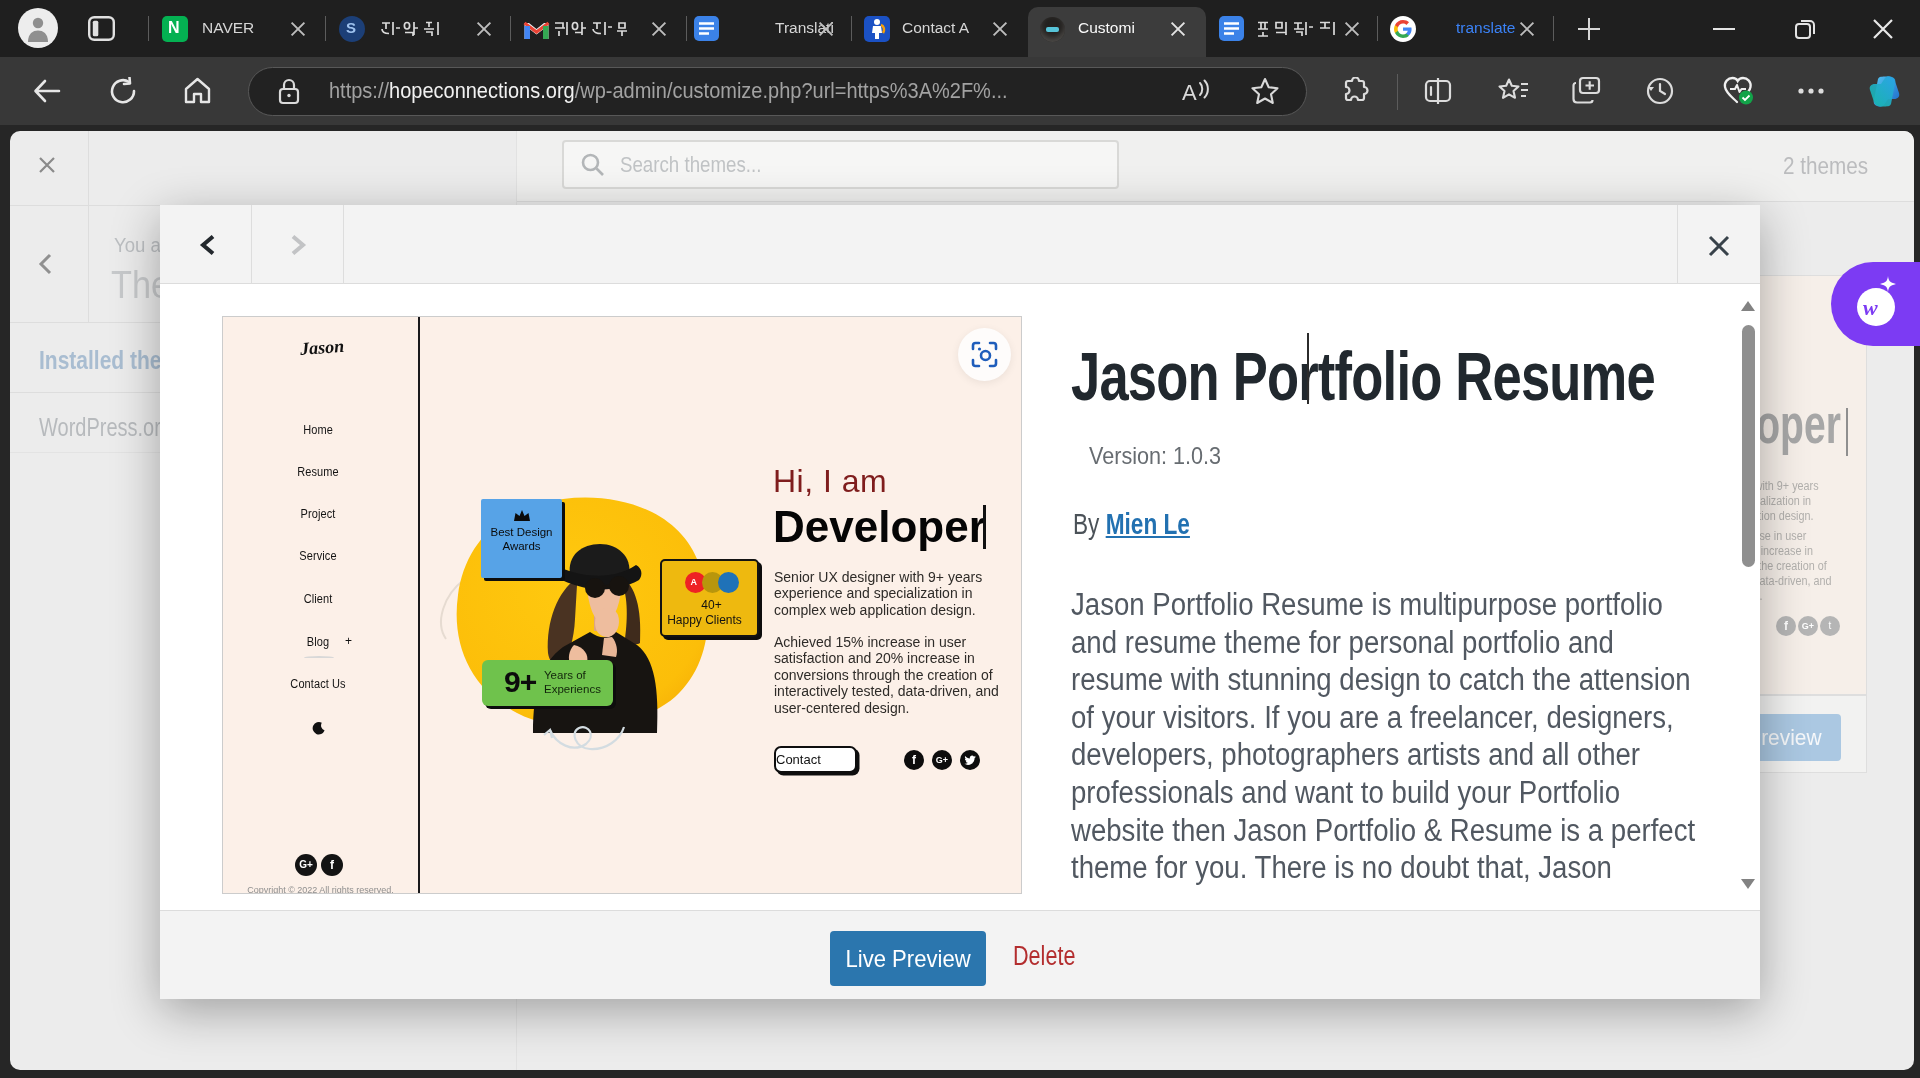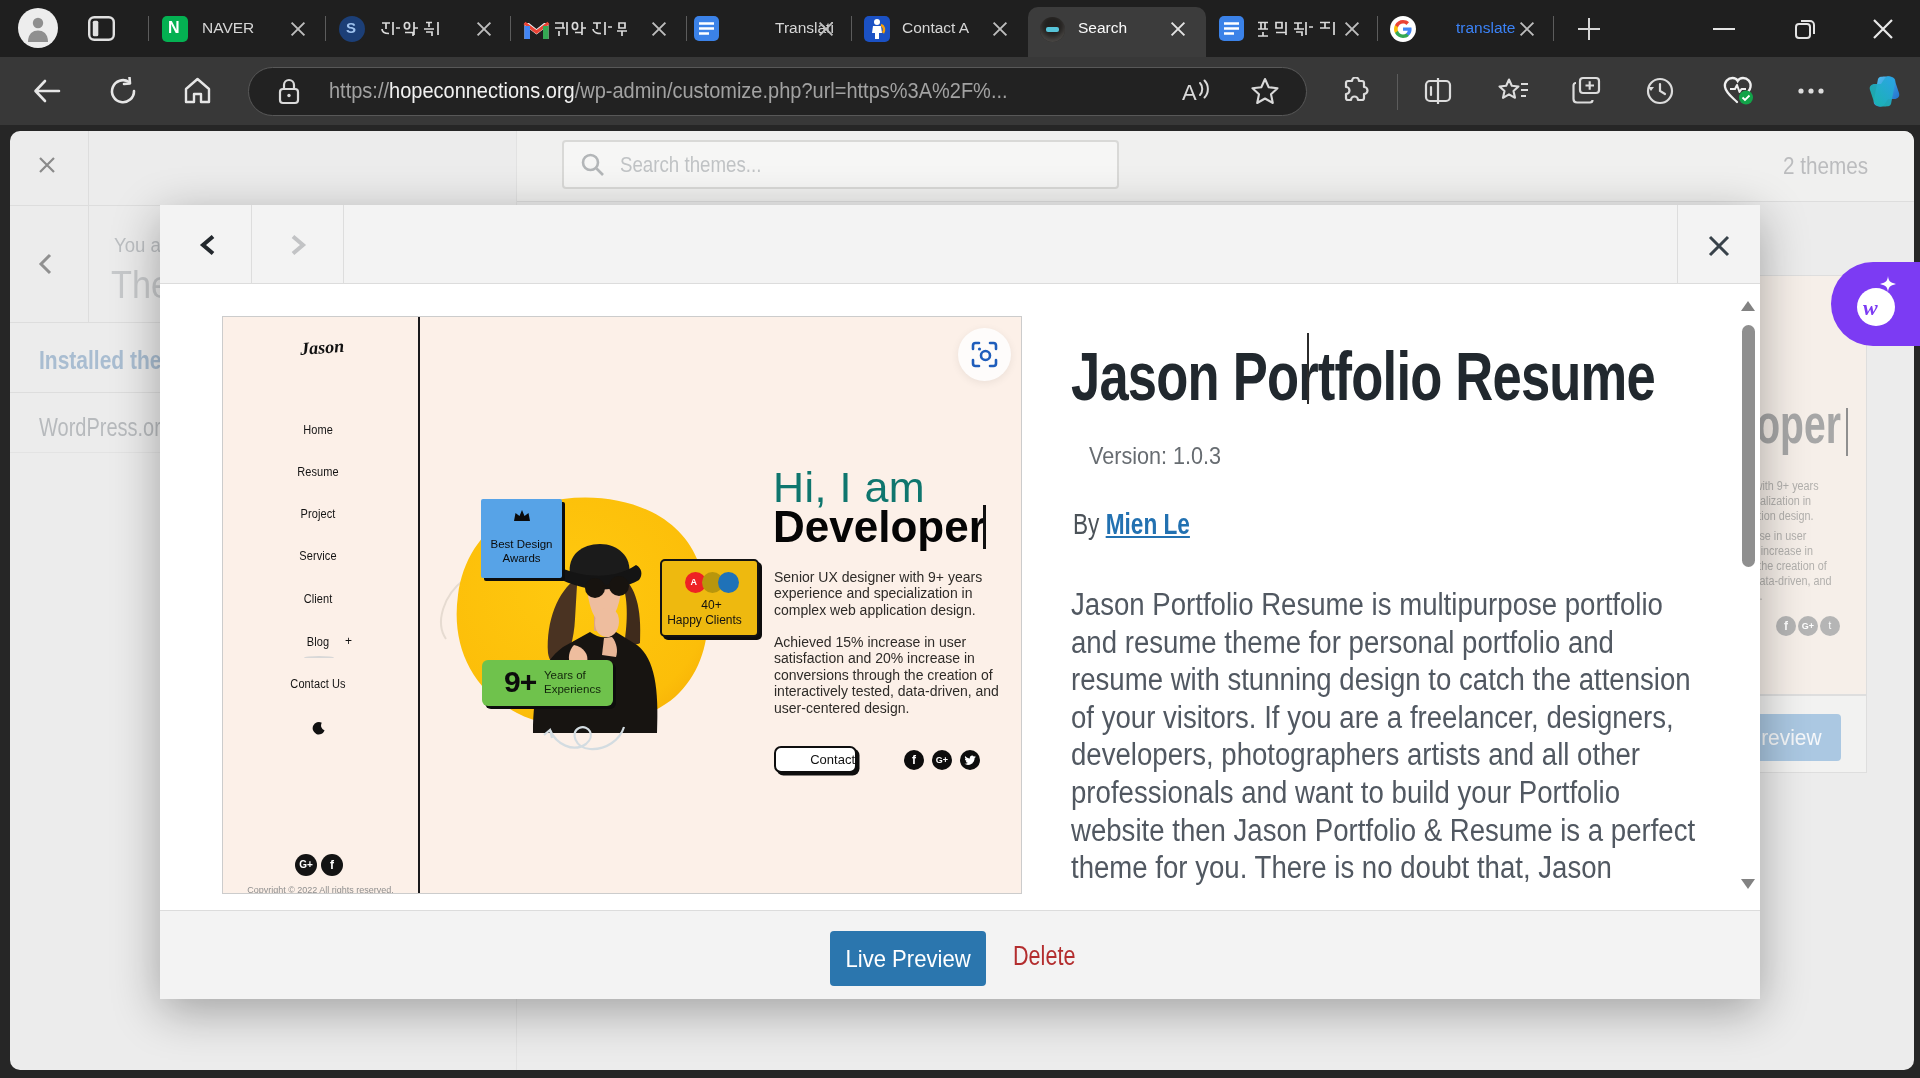--- a/index.html
+++ b/index.html
@@ -103,21 +103,21 @@
       <path d="M12 7 C15 8 16 12 14 15" stroke="#f59f0b" stroke-width="2.5" fill="none"></path>
     </svg>
   <div class="tabtext abs" style="left:902px; top:19px;">Contact A</div>
   <svg class="tabx" style="left:992px;" width="15" height="15" viewBox="0 0 15 15">
       <path d="M1.5 1.5 L13.5 13.5 M13.5 1.5 L1.5 13.5" stroke="#bdbdbd" stroke-width="1.8"></path>
     </svg>
 
   <div class="abs" style="left:1028px; top:7px; width:178px; height:50px; background:#3c3c3c; border-radius:10px 10px 0 0;"></div>
   <div class="abs" style="left:1040px; top:17px; width:25px; height:25px; border-radius:50%; background:#23211f; box-shadow:inset 0 -4px 6px #4c4a48;"></div>
   <div class="abs" style="left:1046px; top:27px; width:13px; height:5px; border-radius:2px; background:#57c4d8;"></div>
-  <div class="tabtext abs" style="left:1078px; top:19px; color:#fafafa;">Search</div>
+  <div class="tabtext abs" style="left:1078px; top:19px; color:#fafafa;">Customi</div>
   <svg class="tabx" style="left:1170px;" width="15" height="15" viewBox="0 0 15 15">
       <path d="M1.5 1.5 L13.5 13.5 M13.5 1.5 L1.5 13.5" stroke="#e3e3e3" stroke-width="1.8"></path>
     </svg>
 
   <div class="abs" style="left:1219px; top:16px; width:25px; height:25px; border-radius:5px; background:#3b82e8;"></div>
   <svg class="abs" style="left:1224px; top:22px;" width="15" height="13" viewBox="0 0 15 13">
       <g stroke="#fff" stroke-width="2.4">
         <path d="M0 1.5 L15 1.5 M0 6.5 L15 6.5 M0 11.5 L10 11.5"></path>
       </g>
     </svg>
@@ -357,21 +357,21 @@
         <path d="M 180 120 L 187 119" stroke="#17130f" stroke-width="3"></path>
 
         <path d="M 127 263 C 133 277, 150 286, 163 277 C 173 269, 166 257, 156 261 C 147 265, 152 281, 167 282 C 183 283, 197 273, 201 260" stroke="#d3dce1" stroke-width="2.2" fill="none"></path>
         <path d="M 121 268 L 127 263 L 129 271" stroke="#d3dce1" stroke-width="2.2" fill="none"></path>
       </svg>
 
       <div class="card" style="left:258px; top:182px; width:81px; height:79px; background:#57a3e7; box-shadow:3px 3px 0 #0d0d0d; border-radius:2px; text-align:center;">
         <svg style="margin-top:10px;" width="18" height="13" viewBox="0 0 18 13">
             <path d="M1 12 L17 12 L15.5 4 L11.5 7 L9 1 L6.5 7 L2.5 4 Z" fill="#0b0b0b"></path>
           </svg>
-        <div style="font-size:11.5px; color:#0b0b0b; font-weight:500; line-height:13.5px;margin-top:12px;">Best Design<br>Awards</div>
+        <div style="font-size:11.5px; color:#0b0b0b; font-weight:500; line-height:13.5px;">Best Design<br>Awards</div>
       </div>
       <div class="card" style="left:437px; top:242px; width:99px; height:78px; background:#eeb90f; border:2px solid #131313; box-shadow:3px 3px 0 #0d0d0d; border-radius:5px;">
         <div class="abs" style="left:23px; top:11px; width:21px; height:21px; border-radius:50%; background:#ee2124;"></div>
         <div class="abs" style="left:28.5px; top:16px; color:#fff; font-size:9px; font-weight:bold;">A</div>
         <div class="abs" style="left:40px; top:11px; width:21px; height:21px; border-radius:50%; background:#b8960c;"></div>
         <div class="abs" style="left:56px; top:11px; width:21px; height:21px; border-radius:50%; background:#1f72b8;"></div>
         <div class="abs" style="left:0; top:37px; width:99px; text-align:center; font-size:12px; font-weight:500; color:#111;">40+</div>
         <div class="abs" style="left:0; top:52px; width:85px; text-align:center; font-size:12px; font-weight:500; color:#111;">Happy Clients</div>
       </div>
       <div class="card" style="left:259px; top:343px; width:131px; height:46px; background:#6fc24c; box-shadow:3px 3px 0 #0d0d0d; border-radius:6px;">
@@ -384,26 +384,26 @@
         <g stroke="#1f5dbb" stroke-width="2.6" fill="none" stroke-linecap="round">
           <path d="M2 8 L2 4.5 A2.5 2.5 0 0 1 4.5 2 L8 2"></path>
           <path d="M19 2 L22.5 2 A2.5 2.5 0 0 1 25 4.5 L25 8"></path>
           <path d="M25 19 L25 22.5 A2.5 2.5 0 0 1 22.5 25 L19 25"></path>
           <path d="M8 25 L4.5 25 A2.5 2.5 0 0 1 2 22.5 L2 19"></path>
           <circle cx="14.5" cy="14.5" r="4.5"></circle>
         </g>
         <circle cx="8.5" cy="8" r="1.6" fill="#1f5dbb"></circle>
       </svg>
 
-      <div class="abs" style="left:550px; top:146px; font-size:43px; color:#0f766e; letter-spacing:.5px;">Hi, I am</div>
+      <div class="abs" style="left:550px; top:146px; font-size:32px; color:#7f1d1d; letter-spacing:.5px;">Hi, I am</div>
       <div class="abs" style="left:550px; top:185px; font-size:44px; font-weight:800; color:#050505; letter-spacing:0;">Developer</div>
       <div class="abs" style="left:760px; top:188px; width:3px; height:44px; background:#111;"></div>
       <div class="shotxt abs" style="left:551px; top:252px;">Senior UX designer with 9+ years<br>experience and specialization in<br>complex web application design.</div>
       <div class="shotxt abs" style="left:551px; top:317px;">Achieved 15% increase in user<br>satisfaction and 20% increase in<br>conversions through the creation of<br>interactively tested, data-driven, and<br>user-centered design.</div>
-      <div class="abs" style="left:551px; top:429px; width:83px; height:27px; background:#fff; border:2px solid #0e0e0e; border-radius:7px; box-shadow:2.5px 2.5px 0 #0e0e0e; text-align:right; font-size:13px; color:#111; line-height:23px;">Contact</div>
+      <div class="abs" style="left:551px; top:429px; width:83px; height:27px; background:#fff; border:2px solid #0e0e0e; border-radius:7px; box-shadow:2.5px 2.5px 0 #0e0e0e; text-align:left; font-size:13px; color:#111; line-height:23px;">Contact</div>
       <div class="abs" style="left:681px; top:433px; width:20px; height:20px; border-radius:50%; background:#0d0d0d; color:#fff; text-align:center; font-size:12px; font-weight:bold; line-height:20px;">f</div>
       <div class="abs" style="left:709px; top:433px; width:20px; height:20px; border-radius:50%; background:#0d0d0d; color:#fff; text-align:center; font-size:9px; font-weight:bold; line-height:20px;">G+</div>
       <svg class="abs" style="left:737px; top:433px;" width="20" height="20" viewBox="0 0 20 20">
           <circle cx="10" cy="10" r="10" fill="#0d0d0d"></circle>
           <path d="M15.5 6.6 c-.4.2-.8.3-1.3.4 .5-.3.8-.7 1-1.2 -.4.3-.9.5-1.4.6 -.4-.5-1-.8-1.7-.8 -1.3 0-2.3 1-2.3 2.3 0 .2 0 .4.1.5 -1.9-.1-3.6-1-4.7-2.4 -.2.3-.3.7-.3 1.2 0 .8.4 1.5 1 1.9 -.4 0-.7-.1-1-.3 0 1.1.8 2.1 1.9 2.3 -.2.1-.4.1-.6.1 -.2 0-.3 0-.4 0 .3.9 1.1 1.6 2.2 1.6 -.8.6-1.8 1-2.9 1 -.2 0-.4 0-.6 0 1 .7 2.2 1.1 3.5 1.1 4.2 0 6.6-3.5 6.6-6.6 0-.1 0-.2 0-.3 .5-.3.9-.7 1.2-1.2z" fill="#fff"></path>
         </svg>
     </div>
 
     <div class="abs" style="left:911px; top:132px; font-size:68px; font-weight:bold; color:#21282e; transform:scaleX(.772); transform-origin:left; letter-spacing:-1px; white-space:nowrap;">Jason Portfolio Resume</div>
     <div class="abs" style="left:1147px; top:128px; width:2px; height:71px; background:#2b2b2b;"></div>

